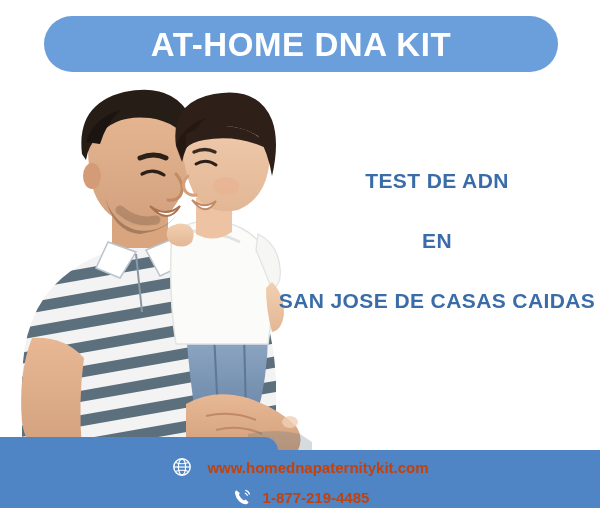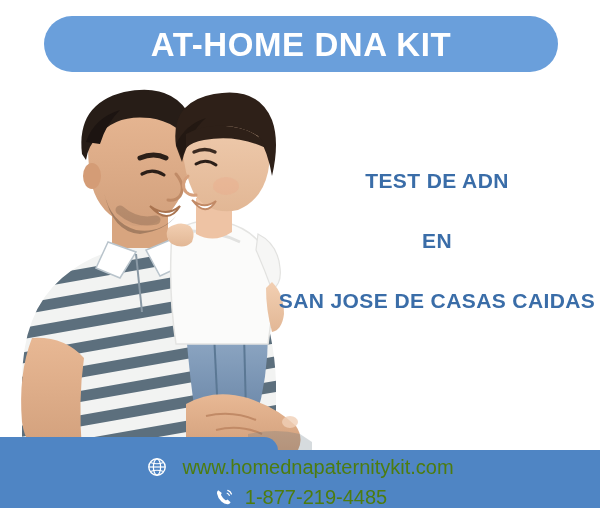--- a/index.html
+++ b/index.html
@@ -159,24 +159,25 @@
     align-items: center;
     justify-content: center;
     width: 22px;
     height: 22px;
     flex: 0 0 auto;
   }
   .footer-icon svg {
     display: block;
   }
   .footer-text {
-    font-size: 20px;
-    color: #4d7c0f;
+    font-size: 15px;
+    color: #c2410c;
     white-space: nowrap;
     line-height: 1;
+    font-weight: bold;
   }
   .gap-web { width: 14px; flex: 0 0 auto; }
   .gap-sm { width: 10px; flex: 0 0 auto; }
 </style>
 </head>
 <body>
 
 <div id="poster">
 
   <div class="header-band">

